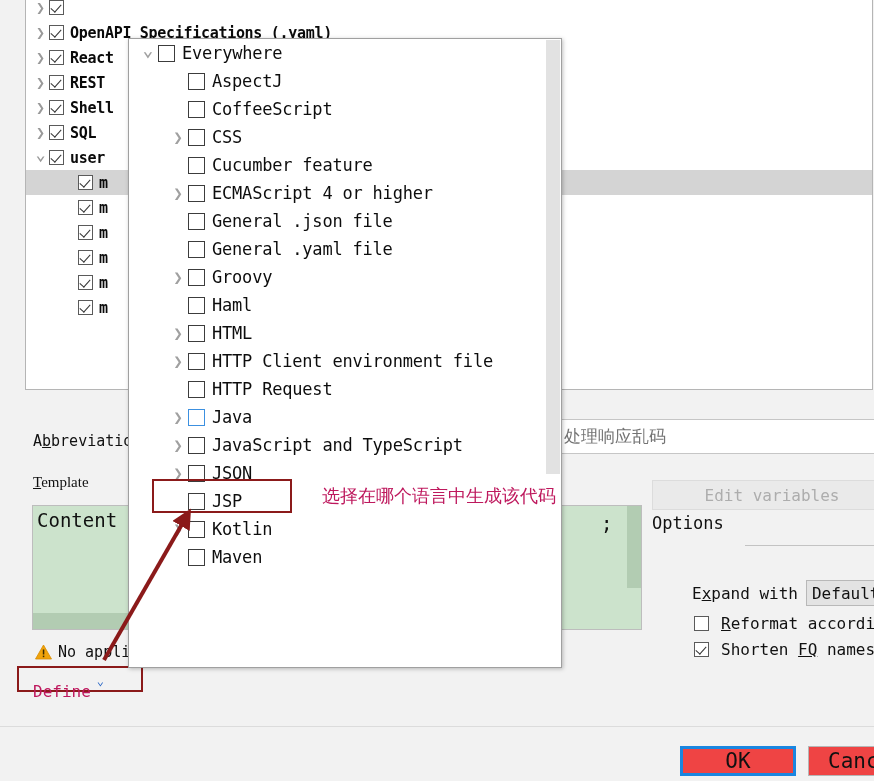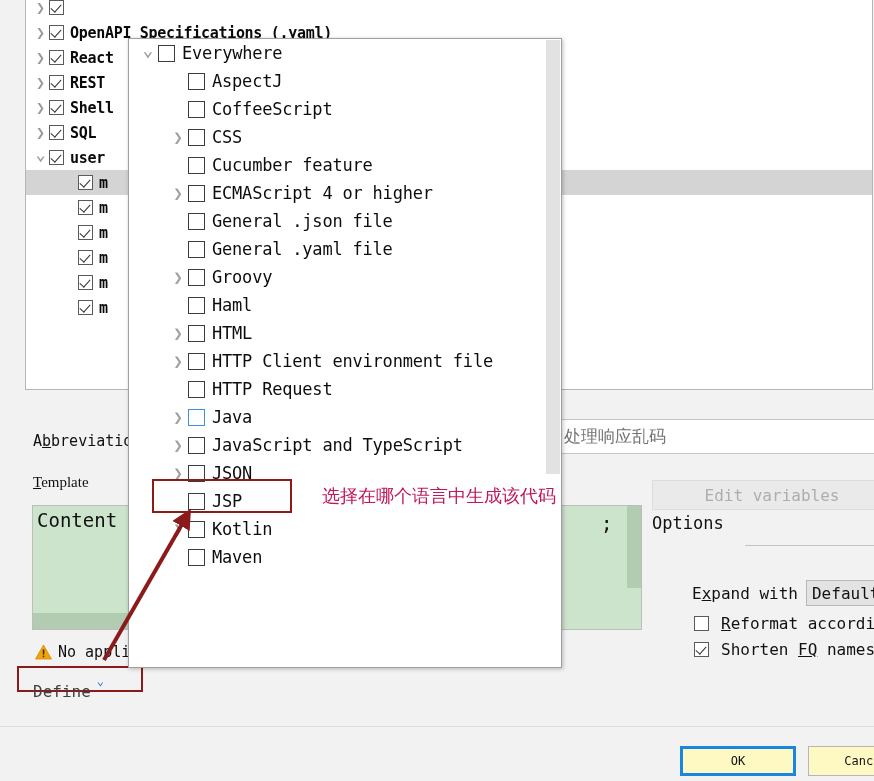--- a/index.html
+++ b/index.html
@@ -130,21 +130,21 @@
   .define-box {
     position: absolute; left: 17px; top: 666px;
     width: 126px; height: 26px;
     border: 2px solid #8b1a1a;
     box-sizing: border-box;
     background: #f2f2f2;
     display: flex; align-items: center; padding-left: 14px;
   }
   .define-link {
     font-family: "DejaVu Sans Mono", "Liberation Mono", monospace;
-    font-size: 16px; color: #404040; margin-top: 24px;
+    font-size: 16px; color: #be185d; margin-top: 24px;
   }
   .define-chev {
     margin-left: 6px; color: #2161c4; font-size: 12px;
     display: inline-block; transform: translateY(2px);
   }
 
   
   .edit-var-btn {
     position: absolute; left: 652px; top: 480px;
     width: 240px; height: 30px;
@@ -253,26 +253,26 @@
     margin-left: 20px;
   }
 
   
   .annot-arrow { position: absolute; left: 0; top: 0; width: 874px; height: 781px; pointer-events: none; }
 
   
   .btn {
     position: absolute;
     height: 30px;
-    background: #fef9c3;
+    background: #ef4444;
     border: 1px solid #b6b6b6;
     box-sizing: border-box;
     display: flex; align-items: center; justify-content: center;
     font-family: "DejaVu Sans Mono", "Liberation Mono", monospace;
-    font-size: 12px; color: #111;
+    font-size: 21px; color: #111;
   }
   .btn.focus-ring {
     border: 3px solid #1a86e0;
   }
   .bottom-sep {
     position: absolute; left: 0; top: 726px; width: 874px; height: 1px;
     background: #dcdcdc;
   }
 </style>
 </head>

